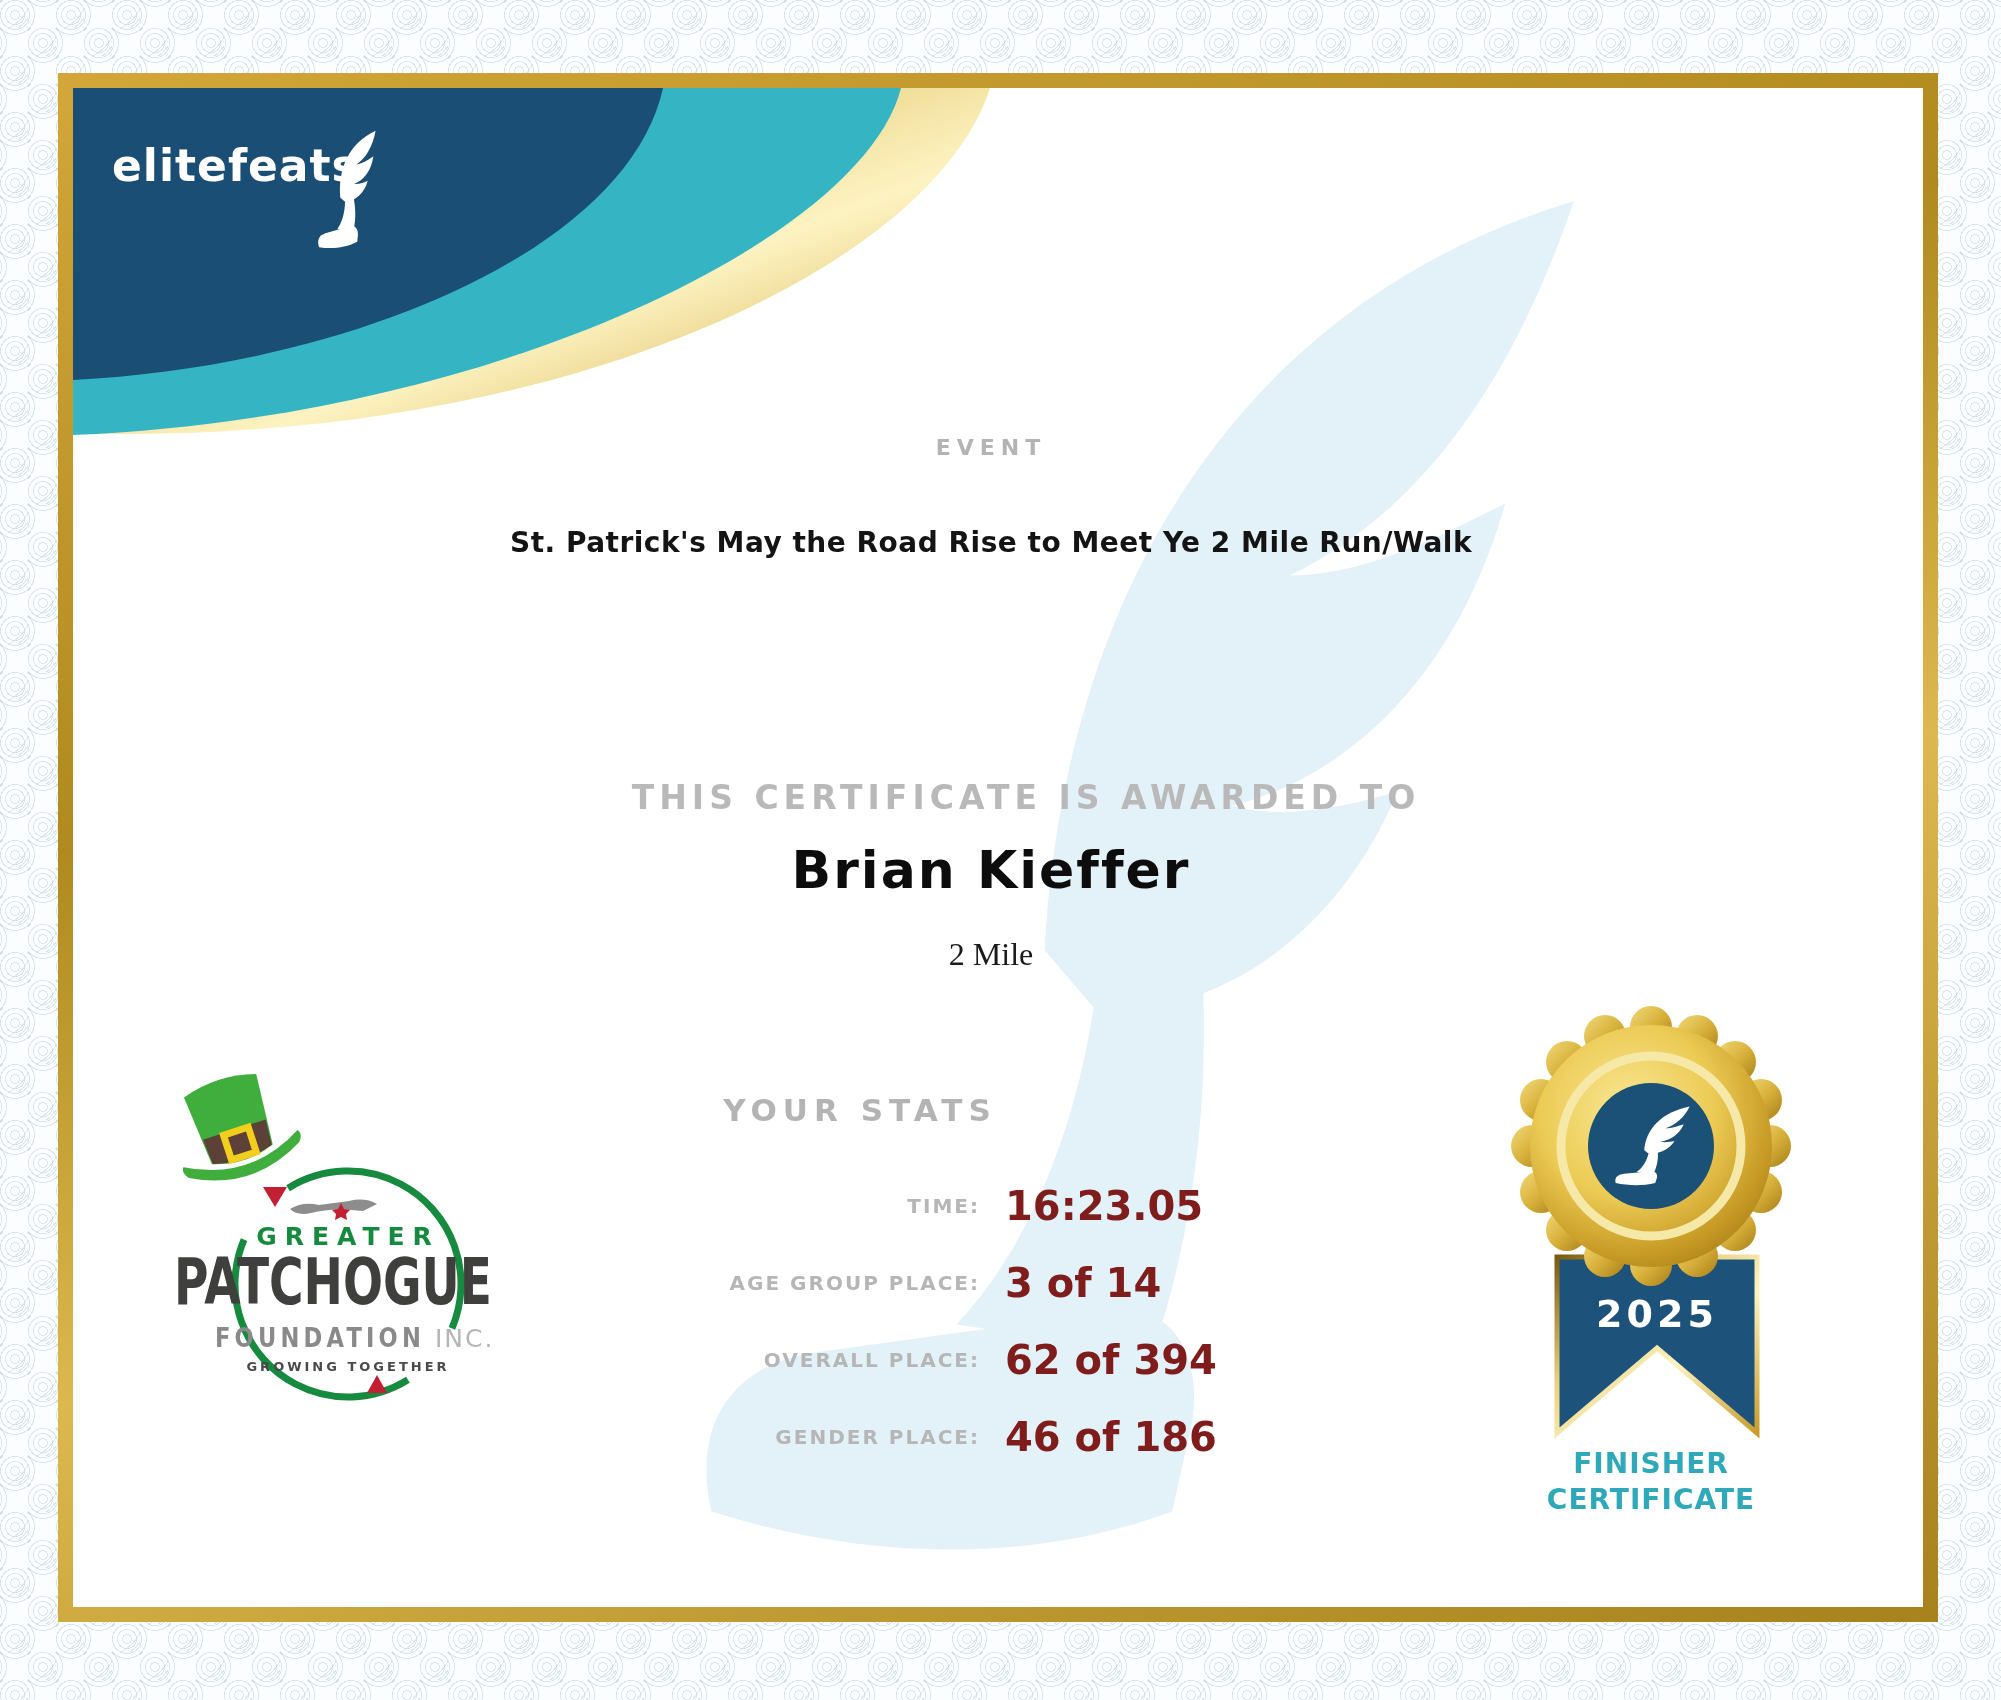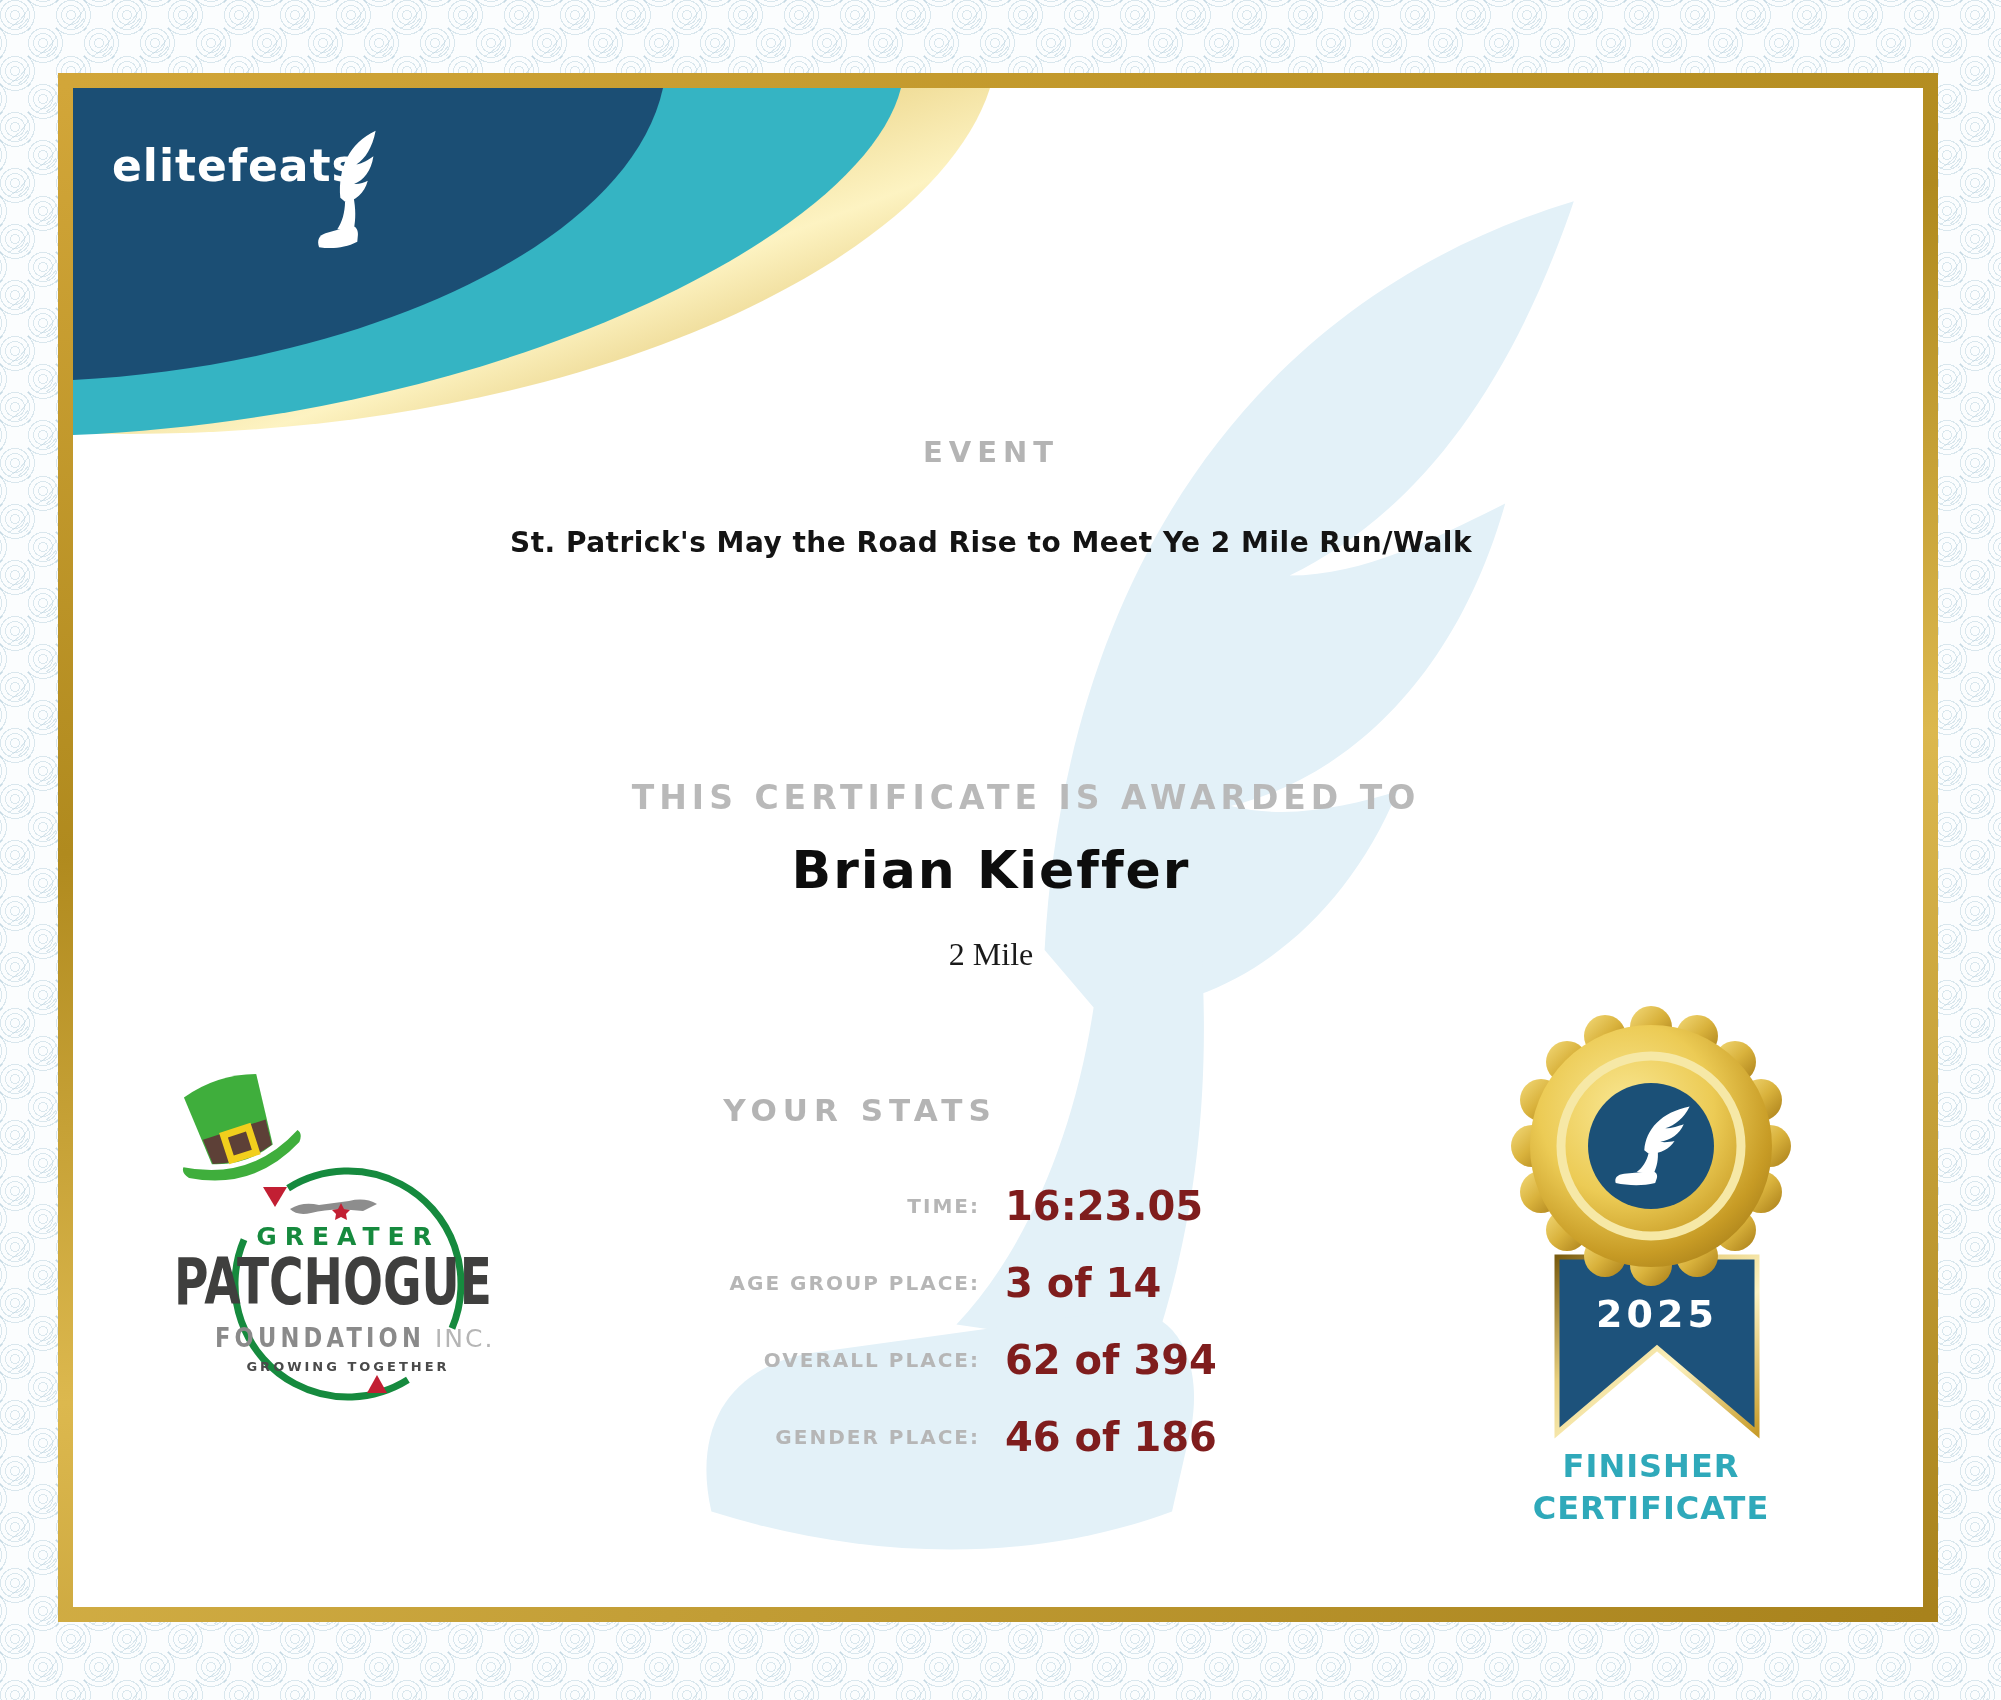--- a/index.html
+++ b/index.html
@@ -36,37 +36,37 @@
   .abs{position:absolute;}
   .centered{transform:translateX(-50%);white-space:nowrap;}
 
   
   .brand-text{
     color:#ffffff;font-size:44px;font-weight:800;letter-spacing:1px;
   }
 
   
   .gray-label{color:#b4b4b4;font-weight:700;}
-  .event-label{font-size:29px;letter-spacing:6px;}
+  .event-label{font-size:22px;letter-spacing:6px;}
   .award-heading{font-size:33px;letter-spacing:5px;color:#b9b9b9;}
   .stats-heading{font-size:31px;letter-spacing:6px;margin-top:12px;}
 
   .event-title{font-size:28px;font-weight:800;color:#141414;letter-spacing:.5px;}
   .runner-name{font-size:52px;font-weight:900;color:#0d0d0d;letter-spacing:2px;}
   .division{font-family:Liberation Serif, serif;font-size:32px;color:#1a1a1a;}
 
   
   .stats{position:absolute;left:0;top:1079px;width:1850px;}
   .stat-row{display:grid;grid-template-columns:907px 1fr;column-gap:25px;height:77px;align-items:center;}
   .stat-label{text-align:right;font-size:20px;font-weight:600;letter-spacing:2px;color:#b6b6b6;}
   .stat-value{text-align:left;font-size:40px;font-weight:800;color:#7f1d1d;}
 
   
   .medal-caption{
-    text-align:center;font-size:32px;line-height:1.3;font-weight:800;
+    text-align:center;font-size:28px;line-height:1.3;font-weight:800;
     color:#2fa9ba;letter-spacing:1px;
   }
 </style>
 </head>
 <body>
 
 <div class="page">
   <div class="frame">
     <div class="content">
 

